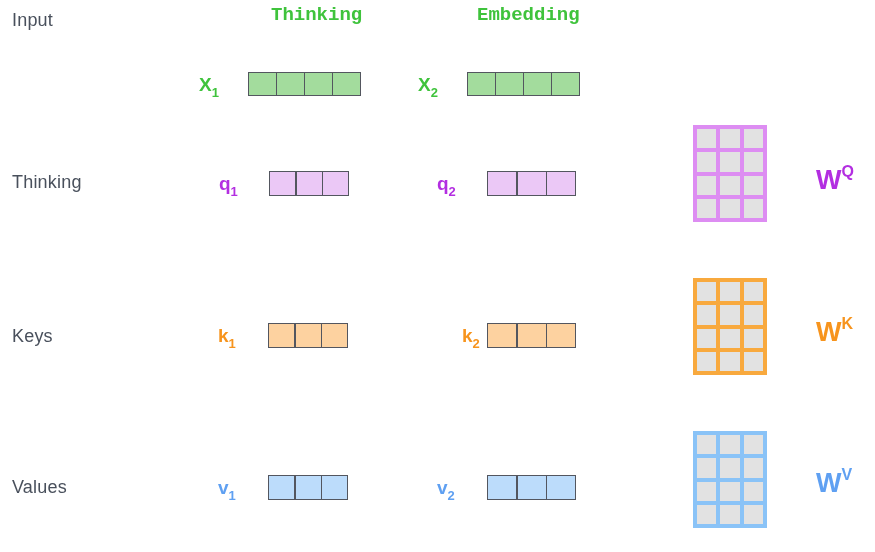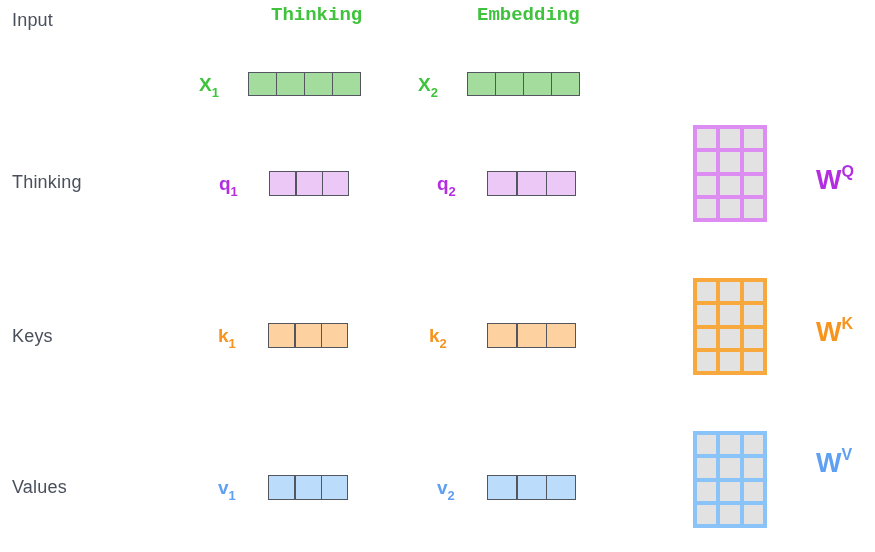--- a/index.html
+++ b/index.html
@@ -28,21 +28,21 @@
   .c-green  { color:var(--green-text); }
   .c-purple { color:var(--purple-text); }
   .c-orange { color:var(--orange-text); }
   .c-blue   { color:var(--blue-text); }
 
   #lab-x1 { left:199px; top:72px;  line-height:25px; }
   #lab-x2 { left:418px; top:72px;  line-height:25px; }
   #lab-q1 { left:219px; top:171px; line-height:26px; }
   #lab-q2 { left:437px; top:171px; line-height:26px; }
   #lab-k1 { left:218px; top:323px; line-height:26px; }
-  #lab-k2 { left:429px; top:323px; line-height:26px; }
+  #lab-k2 { left:462px; top:323px; line-height:26px; }
   #lab-v1 { left:218px; top:475px; line-height:26px; }
   #lab-v2 { left:437px; top:475px; line-height:26px; }
 
   
   .vec { position:absolute; display:flex; border:1.5px solid var(--vector-border); background:var(--vector-border); gap:1.5px; }
   .vec .cell { flex:none; }
   .size-emb .cell { width:26.5px; height:22px; }
   .size-s   .cell { width:25px;   height:23px; }
   .size-m   .cell { width:28px;   height:23px; }
   .fill-green  .cell { background:var(--green-fill); }
@@ -65,21 +65,21 @@
   .matrix .mcell { background:var(--matrix-cell-fill); }
   #matrix-q { top:125px; background:var(--purple-border); }
   #matrix-k { top:278px; background:var(--orange-border); }
   #matrix-v { top:431px; background:var(--blue-border); }
 
   
   .w-label { position:absolute; left:816px; font-size:27px; font-weight:bold; }
   .w-label sup { font-size:16px; position:relative; top:-2px; }
   #wlab-q { top:165px; color:var(--purple-text); }
   #wlab-k { top:317px; color:var(--orange-text);text-align:center; }
-  #wlab-v { top:448px; color:var(--blue-text);text-align:center; }
+  #wlab-v { top:468px; color:var(--blue-text);text-align:center; }
 </style>
 </head>
 <body>
 
 <div class="canvas">
 
   <div class="side-label" id="lbl-input">Input</div>
   <div class="word" id="word-thinking">Thinking</div>
   <div class="word" id="word-machines">Embedding</div>
 

